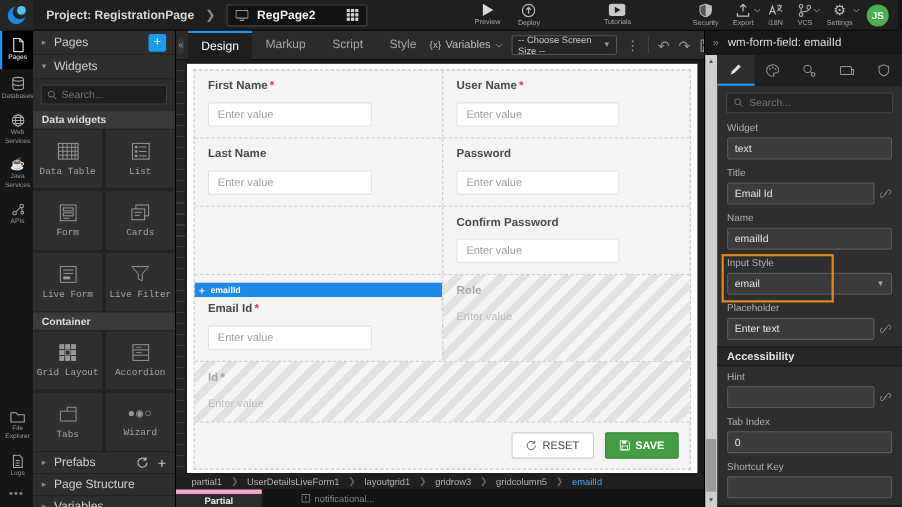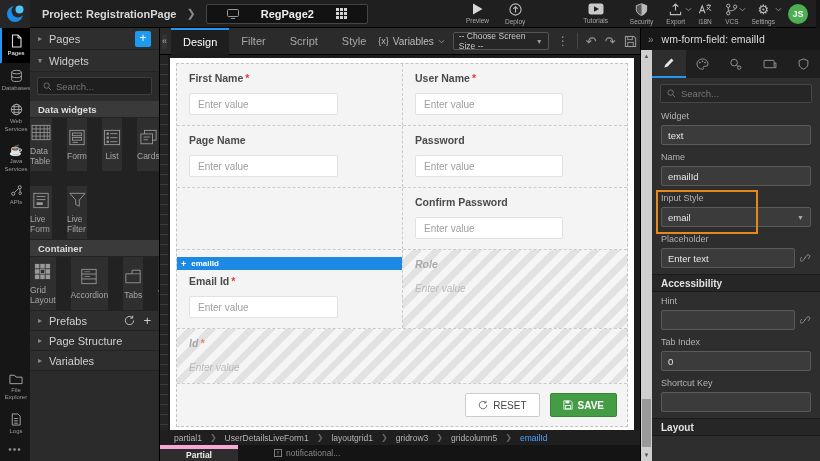--- a/index.html
+++ b/index.html
@@ -7,22 +7,22 @@
     font-family:"Liberation Sans", sans-serif; }
   .app { position:relative; width:820px; height:461px; background:#141414; }
   svg { display:block; }
 
   
   .topbar { position:absolute; left:0; top:0; width:816px; height:28px;
     background:#1f1f1f; display:flex; align-items:center; color:#ccc; border-bottom:1px solid #000; }
   .logo-box { width:30px; height:28px; background:#262626; display:flex; align-items:center; justify-content:center; }
   .project { margin-left:12px; font-size:11px; color:#d8d8d8; font-weight:bold; white-space:nowrap; }
   .proj-chev { margin:0 10px; color:#888; font-size:11px; }
-  .page-tab { display:flex; align-items:center; gap:22px; background:#121212; border:1px solid #454545;
-    border-radius:2px; height:20px; padding:0 20px; min-width:128px; }
+  .page-tab { display:flex; align-items:center; gap:8px; background:#121212; border:1px solid #454545;
+    border-radius:2px; height:20px; padding:0 7px; min-width:128px; }
   .page-tab .ptab-label { font-size:11px; font-weight:bold; color:#eee; flex:1; }
   .tb-item { display:flex; flex-direction:column; align-items:center; justify-content:center; gap:2px; cursor:pointer; }
   .tb-item .tb-label { font-size:6.5px; color:#a8a8a8; white-space:nowrap; }
   .tb-mid { margin-left:98px; display:flex; align-items:center; gap:16px; }
   .tb-mid .tut { margin-left:42px; }
   .tb-right { margin-left:auto; display:flex; align-items:center; gap:13px; padding-right:8px; }
   .tb-chev { position:relative; }
   .tb-chev .mini-chev { position:absolute; right:-7px; top:4px; }
   .avatar { width:20px; height:20px; border-radius:50%; background:#4caf50; color:#fff;
     font-size:9px; font-weight:bold; display:flex; align-items:center; justify-content:center; }
@@ -48,21 +48,21 @@
   .lp-row .tri { color:#8a8a8a; font-size:8px; margin-right:7px; }
   .lp-plus { margin-left:auto; width:16px; height:16px; background:#1d9bf0; border-radius:2px;
     color:#fff; font-size:12px; line-height:15px; text-align:center; cursor:pointer; }
   .lp-search-wrap { padding:5px 7px 6px; background:#2b2b2b; }
   .lp-search { height:18px; background:#1e1e1e; border:1px solid #3f3f3f; border-radius:2px;
     display:flex; align-items:center; padding:0 5px; gap:4px; }
   .lp-search input { flex:1; background:transparent; border:none; outline:none; color:#bbb; font-size:9.5px; width:60px; }
   .lp-search input::placeholder { color:#777; }
   .lp-sec { height:17px; min-height:17px; background:#3a3a3a; display:flex; align-items:center;
     padding:0 8px; font-size:9.5px; font-weight:bold; color:#ddd; border-bottom:1px solid #242424; }
-  .tile-grid { display:grid; grid-template-columns:1fr 1fr 1fr 1fr; gap:15px; background:#222; border-bottom:1px solid #222; }
+  .tile-grid { display:grid; grid-template-columns:1fr 1fr; gap:3px; background:#222; border-bottom:1px solid #222;font-family:Liberation Mono, monospace; }
   .tile { background:#2f2f2f; height:53px; display:flex; flex-direction:column; align-items:center;
     justify-content:center; gap:5px; cursor:pointer; }
   .tile .tile-label { font-size:8.5px; color:#a5a5a5; }
   .wizard-glyph { font-size:11px; color:#9a9a9a; letter-spacing:1px; }
   .lp-row.bottom { height:20px; min-height:20px; }
   .lp-row .lp-actions { margin-left:auto; display:flex; align-items:center; gap:8px; }
   .lp-row .plus-sm { color:#ccc; font-size:13px; line-height:12px; }
 
   
   .canvas-col { position:absolute; left:160px; top:28px; width:480px; height:433px;
@@ -94,21 +94,21 @@
   .fcell.rightc { border-left:1px dashed #cccccc; }
   .flabel { font-size:10.5px; font-weight:bold; color:#4a4a4a; margin-bottom:9px; }
   .flabel .req { color:#e53935; margin-left:2px; }
   .finput { display:block; width:74%; height:22px; background:#fff; border:1px solid #e2e2e2;
     border-radius:2px; padding:0 8px; font-size:10px; color:#555; outline:none; }
   .finput::placeholder { color:#9e9e9e; }
   .row1,.row2 { min-height:58px; }
   .row3 .fcell { min-height:50px; }
   .row4 { min-height:55px; }
   .row5 { min-height:48px; }
-  .striped { background:repeating-linear-gradient(135deg, #f5f5f5 0 7px, #e2e2e2 7px 14px);font-style:italic; }
+  .striped { background:repeating-linear-gradient(135deg, #f5f5f5 0 7px, #e2e2e2 7px 14px); }
   .striped .flabel { color:#a8a8a8; }
   .striped .flabel .req { color:#df8a6a; }
   .striped .ghost-ph { font-size:10px; color:#b9b9b9; margin-top:13px; }
   .chip { height:13px; background:#1e88e5; display:flex; align-items:center; gap:5px; padding:0 4px;
     margin:-1px 0 5px -12px; width:calc(100% + 24px); cursor:move; }
   .chip .chip-plus { color:#fff; font-size:9px; font-weight:bold; line-height:10px; }
   .chip .chip-label { color:#fff; font-size:8px; font-weight:bold; }
   .ffooter { display:flex; justify-content:flex-end; align-items:center; gap:10px; padding:9px 10px; }
   .btn { height:24px; display:flex; align-items:center; gap:5px; padding:0 12px; border-radius:2px;
     font-size:10px; cursor:pointer; }
@@ -343,36 +343,36 @@
     <div class="tile-grid">
       <div class="tile">
         <svg width="22" height="17" viewBox="0 0 24 19">
           <rect x="2" y="1.5" width="20" height="16" fill="none" stroke="#999"></rect>
           <path d="M2 5.5h20 M2 9.5h20 M2 13.5h20 M6.5 1.5v16 M11 1.5v16 M15.5 1.5v16 M19 1.5v16" stroke="#999" stroke-width="0.9"></path>
         </svg>
         <span class="tile-label">Data Table</span>
       </div>
       <div class="tile">
         <svg width="20" height="17" viewBox="0 0 22 19">
-          <rect x="3" y="1.5" width="16" height="16" fill="none" stroke="#999"></rect>
-          <rect x="6" y="4.5" width="10" height="3" fill="none" stroke="#999"></rect>
-          <rect x="6" y="9.5" width="10" height="3" fill="none" stroke="#999"></rect>
-          <path d="M6 15h6" stroke="#999"></path>
-        </svg>
-        <span class="tile-label">Form</span>
-      </div>
-      <div class="tile">
-        <svg width="20" height="17" viewBox="0 0 22 19">
           <rect x="2.5" y="1.5" width="17" height="16" fill="none" stroke="#999"></rect>
           <rect x="5" y="4" width="2.5" height="2.5" fill="#999"></rect>
           <path d="M9 5.2h8 M9 9.7h8 M9 14.2h8" stroke="#999"></path>
           <rect x="5" y="8.5" width="2.5" height="2.5" fill="#999"></rect>
           <rect x="5" y="13" width="2.5" height="2.5" fill="#999"></rect>
         </svg>
         <span class="tile-label">List</span>
+      </div>
+      <div class="tile">
+        <svg width="20" height="17" viewBox="0 0 22 19">
+          <rect x="3" y="1.5" width="16" height="16" fill="none" stroke="#999"></rect>
+          <rect x="6" y="4.5" width="10" height="3" fill="none" stroke="#999"></rect>
+          <rect x="6" y="9.5" width="10" height="3" fill="none" stroke="#999"></rect>
+          <path d="M6 15h6" stroke="#999"></path>
+        </svg>
+        <span class="tile-label">Form</span>
       </div>
       <div class="tile">
         <svg width="19" height="17" viewBox="0 0 21 19">
           <rect x="6" y="1.5" width="13" height="11" fill="none" stroke="#999"></rect>
           <rect x="2" y="5.5" width="13" height="11" fill="#2f2f2f" stroke="#999"></rect>
           <path d="M5 9h7 M5 12h5" stroke="#999"></path>
         </svg>
         <span class="tile-label">Cards</span>
       </div>
       <div class="tile">
@@ -445,21 +445,21 @@
     <div class="lp-row bottom">
       <span class="tri">▸</span>
       <span>Variables</span>
     </div>
   </div>
 
   <div class="canvas-col">
     <div class="ctoolbar">
       <div class="collapse-btn">«</div>
       <div class="ctab active">Design</div>
-      <div class="ctab">Filter</div>
+      <div class="ctab">Markup</div>
       <div class="ctab">Script</div>
       <div class="ctab">Style</div>
       <div class="ctools">
         <div class="vars-dd">
           <span class="vars-x">{x}</span>
           <span>Variables</span>
           <svg width="7" height="5" viewBox="0 0 8 5">
             <polyline points="1,1 4,4 7,1" fill="none" stroke="#999"></polyline>
           </svg>
         </div>
@@ -488,21 +488,21 @@
               <div class="flabel"><span>First Name</span><span class="req">*</span></div>
               <input class="finput" placeholder="Enter value" style="">
             </div>
             <div class="fcell rightc">
               <div class="flabel"><span>User Name</span><span class="req">*</span></div>
               <input class="finput" placeholder="Enter value" style="">
             </div>
           </div>
           <div class="frow row2">
             <div class="fcell">
-              <div class="flabel"><span>Page Name</span></div>
+              <div class="flabel"><span>Last Name</span></div>
               <input class="finput" placeholder="Enter value" style="">
             </div>
             <div class="fcell rightc">
               <div class="flabel"><span>Password</span></div>
               <input class="finput" placeholder="Enter value" style="">
             </div>
           </div>
           <div class="frow row3">
             <div class="fcell"></div>
             <div class="fcell rightc">
@@ -633,20 +633,29 @@
           </div>
         </div>
 
         <div class="rp-field">
           <div class="rp-label">Widget</div>
           <div class="rp-inputrow">
             <input class="rp-input" value="text" style="">
           </div>
         </div>
         <div class="rp-field">
+          <div class="rp-label">Title</div>
+          <div class="rp-inputrow">
+            <input class="rp-input" value="Email Id" style="">
+            <svg width="11" height="11" viewBox="0 0 12 12">
+              <path d="M5 7.2 8.6 2.6a1.9 1.9 0 0 1 3 2.3L9.8 7.2 M7 4.8 3.4 9.4a1.9 1.9 0 0 1-3-2.3l1.8-2.3" fill="none" stroke="#979797" transform="scale(0.9)"></path>
+            </svg>
+          </div>
+        </div>
+        <div class="rp-field">
           <div class="rp-label">Name</div>
           <div class="rp-inputrow">
             <input class="rp-input" value="emailId" style="">
           </div>
         </div>
         <div class="rp-field">
           <div class="hl-box"></div>
           <div class="rp-label">Input Style</div>
           <div class="rp-inputrow">
             <div class="rp-select">

